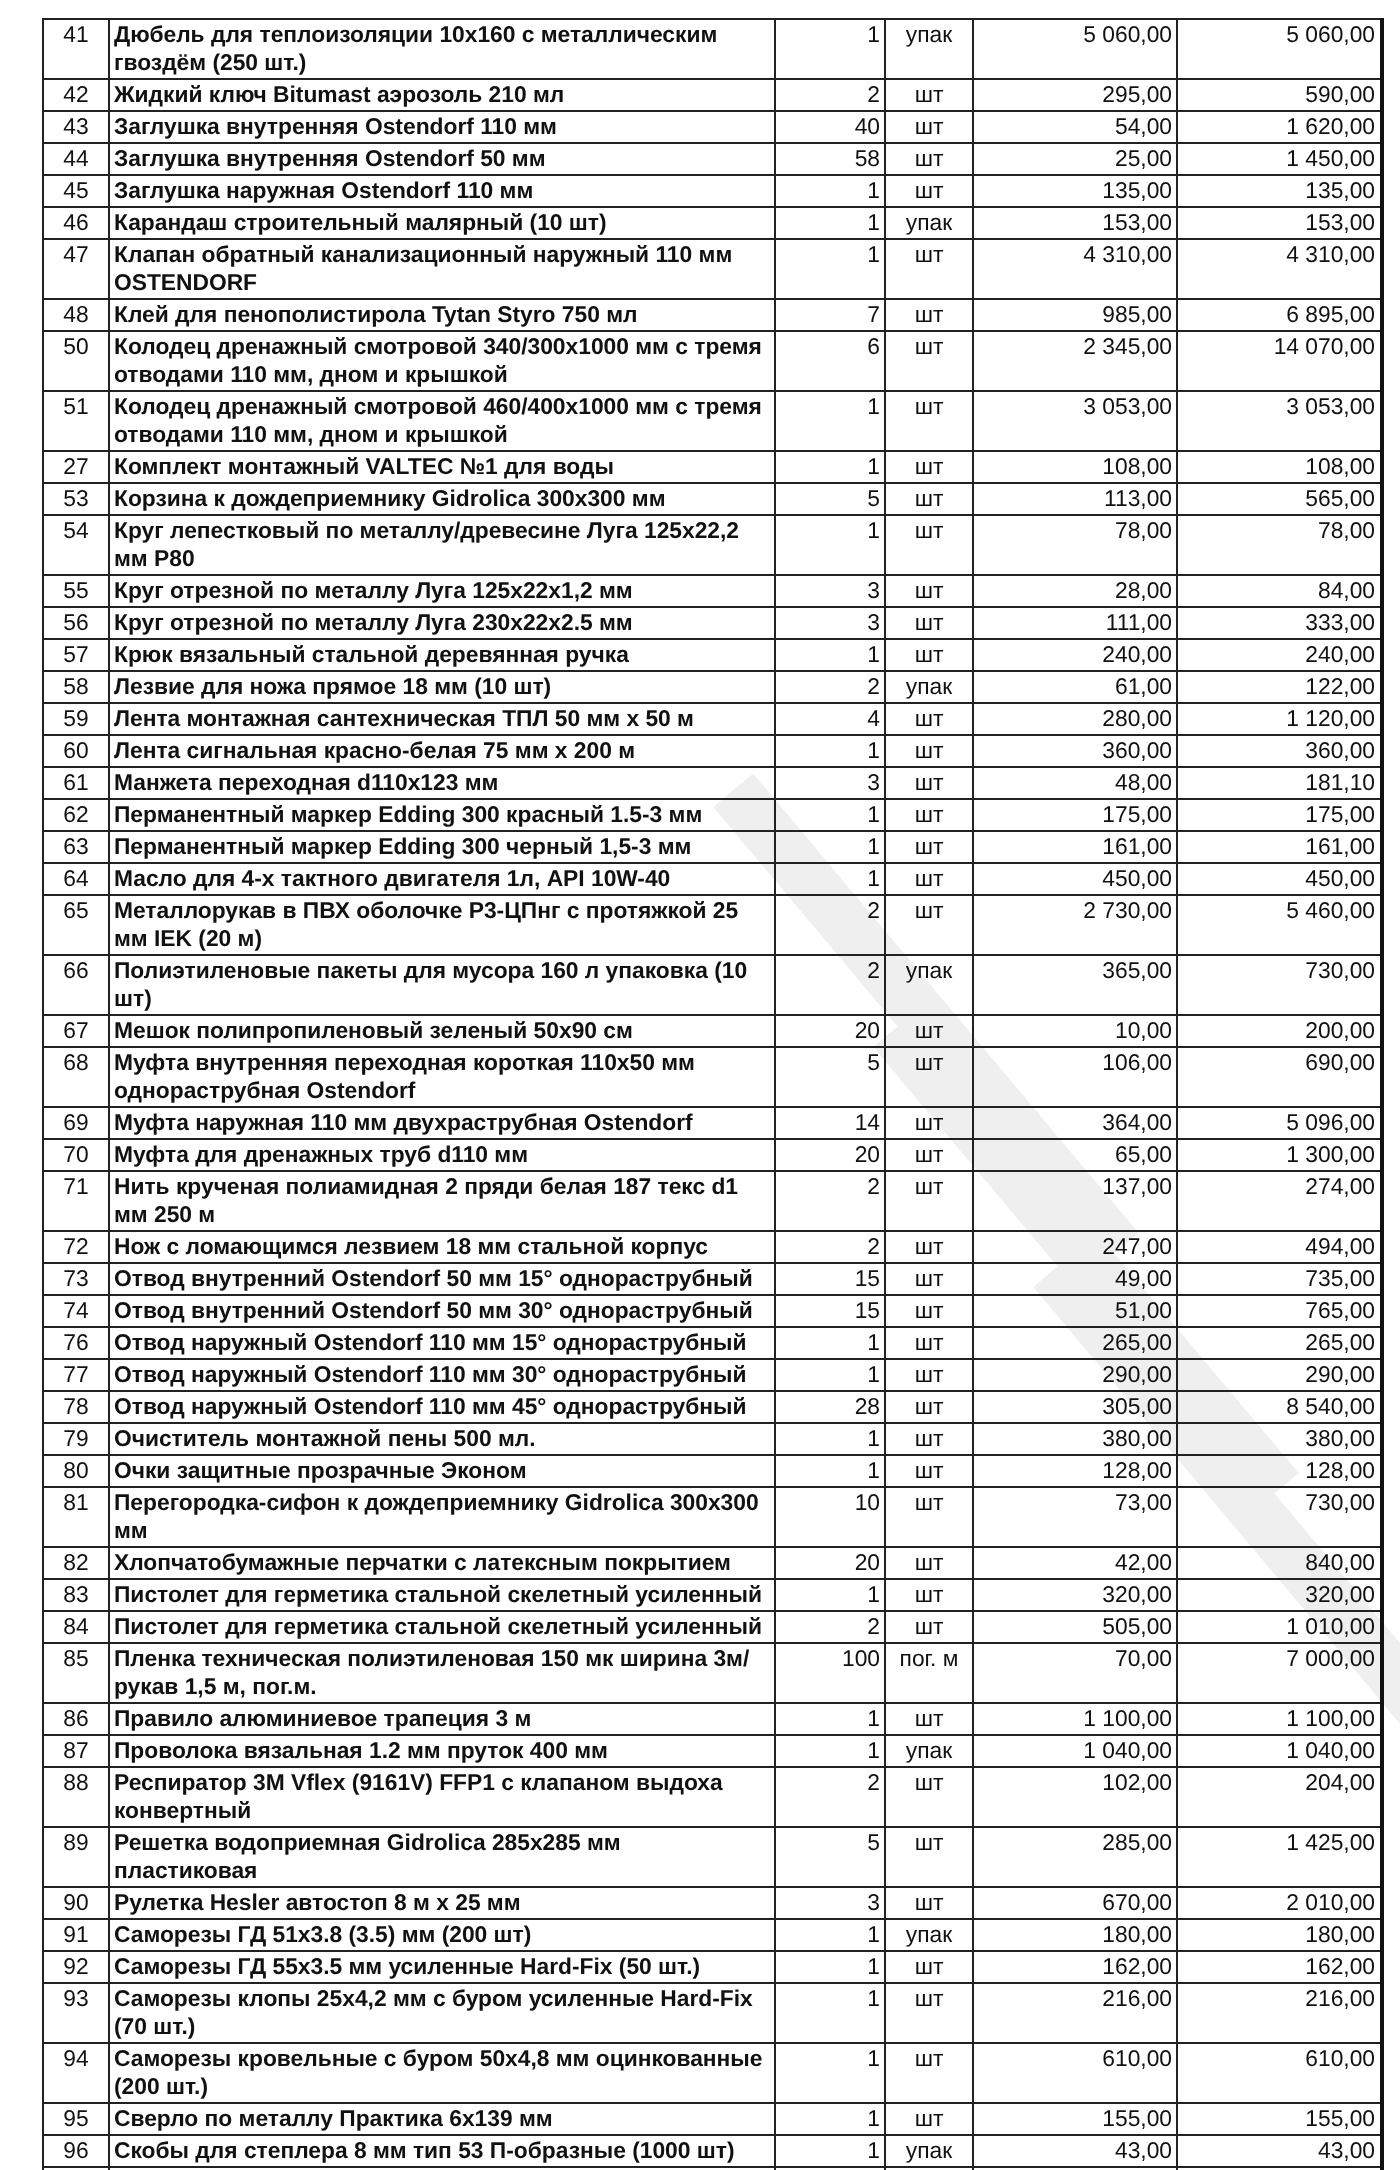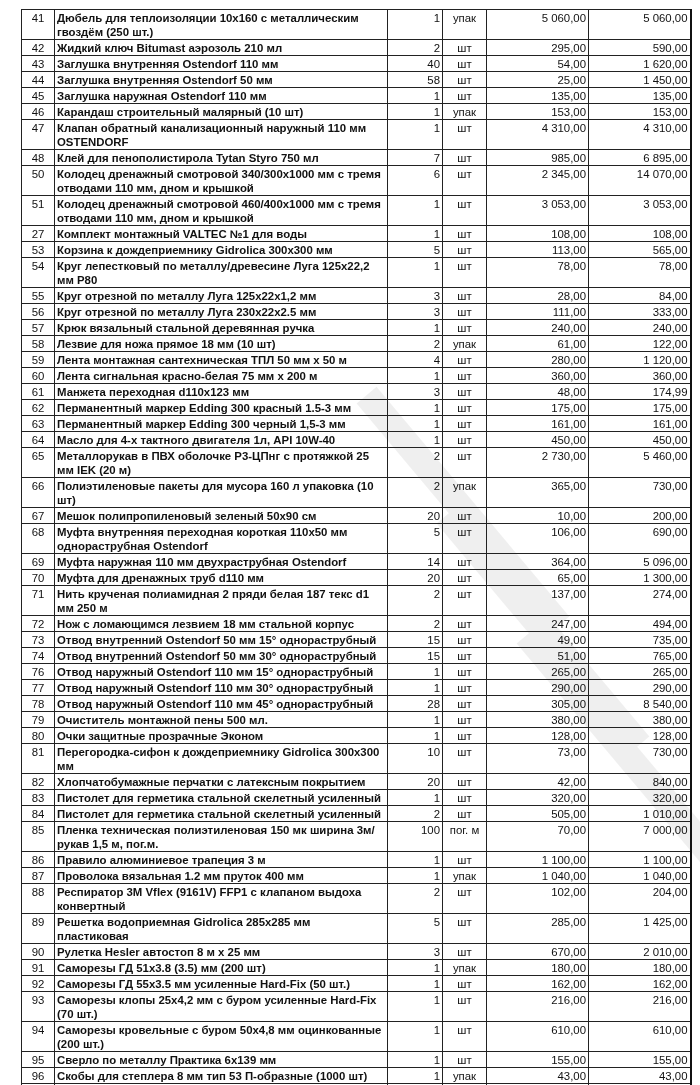--- a/index.html
+++ b/index.html
@@ -195,21 +195,21 @@
     <td class="c-unit">шт</td>
     <td class="c-price">360,00</td>
     <td class="c-total">360,00</td>
   </tr>
         <tr class="r1">
     <td class="c-num">61</td>
     <td class="c-name">Манжета переходная d110х123 мм</td>
     <td class="c-qty">3</td>
     <td class="c-unit">шт</td>
     <td class="c-price">48,00</td>
-    <td class="c-total">174,99</td>
+    <td class="c-total">181,10</td>
   </tr>
         <tr class="r1">
     <td class="c-num">62</td>
     <td class="c-name">Перманентный маркер Edding 300 красный 1.5-3 мм</td>
     <td class="c-qty">1</td>
     <td class="c-unit">шт</td>
     <td class="c-price">175,00</td>
     <td class="c-total">175,00</td>
   </tr>
         <tr class="r1">

